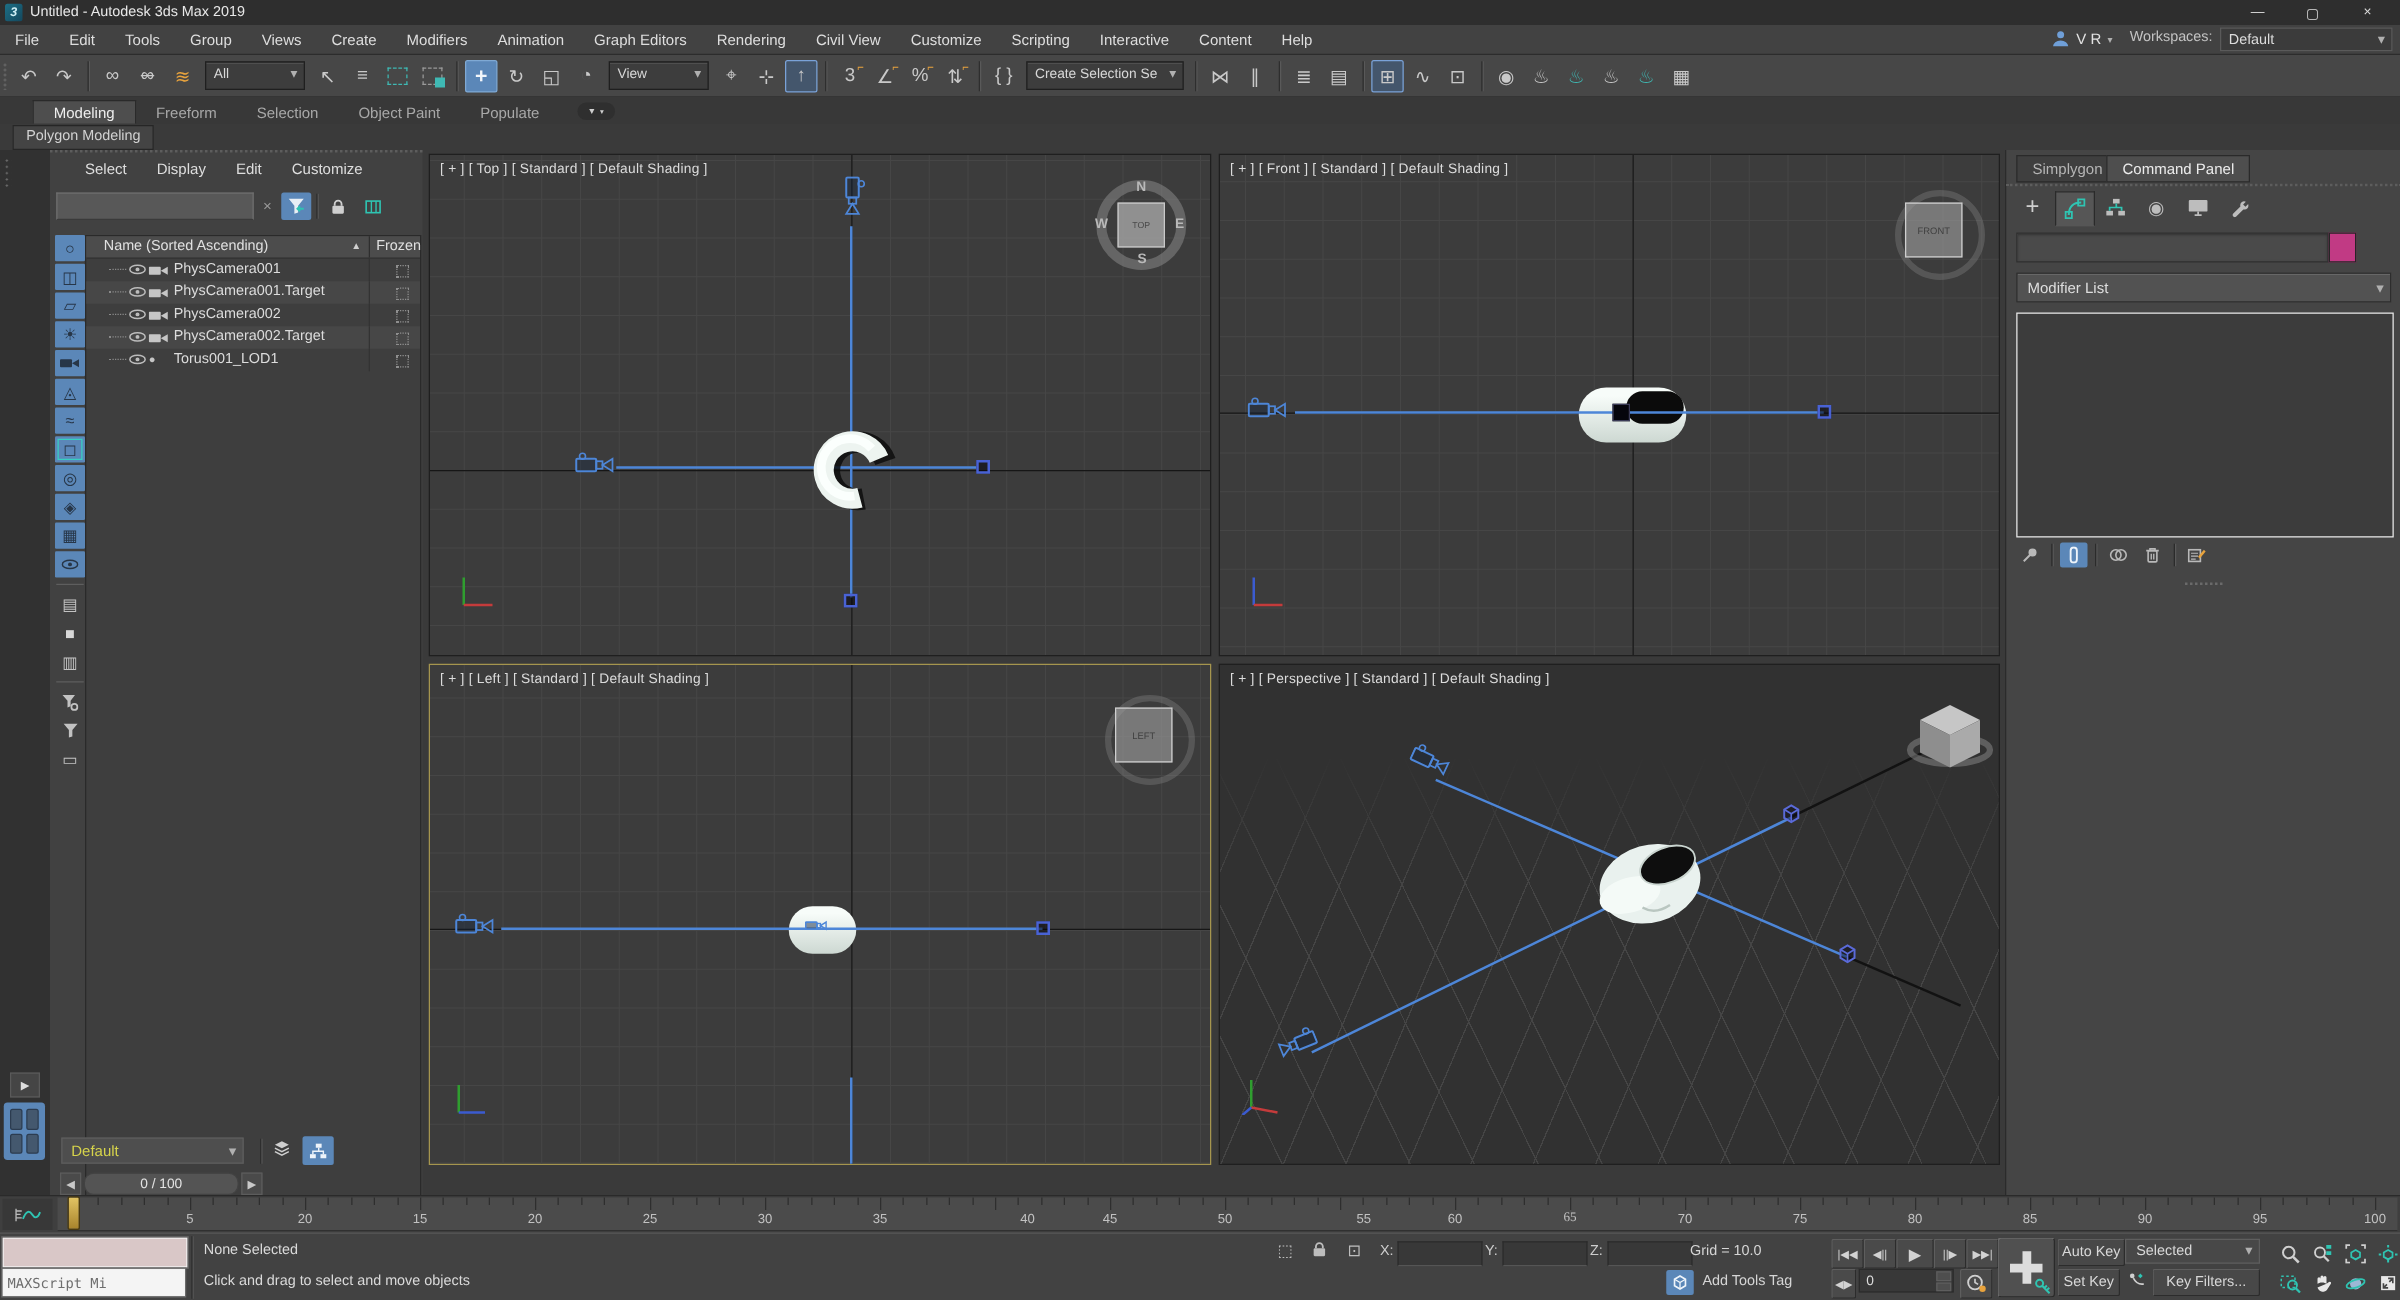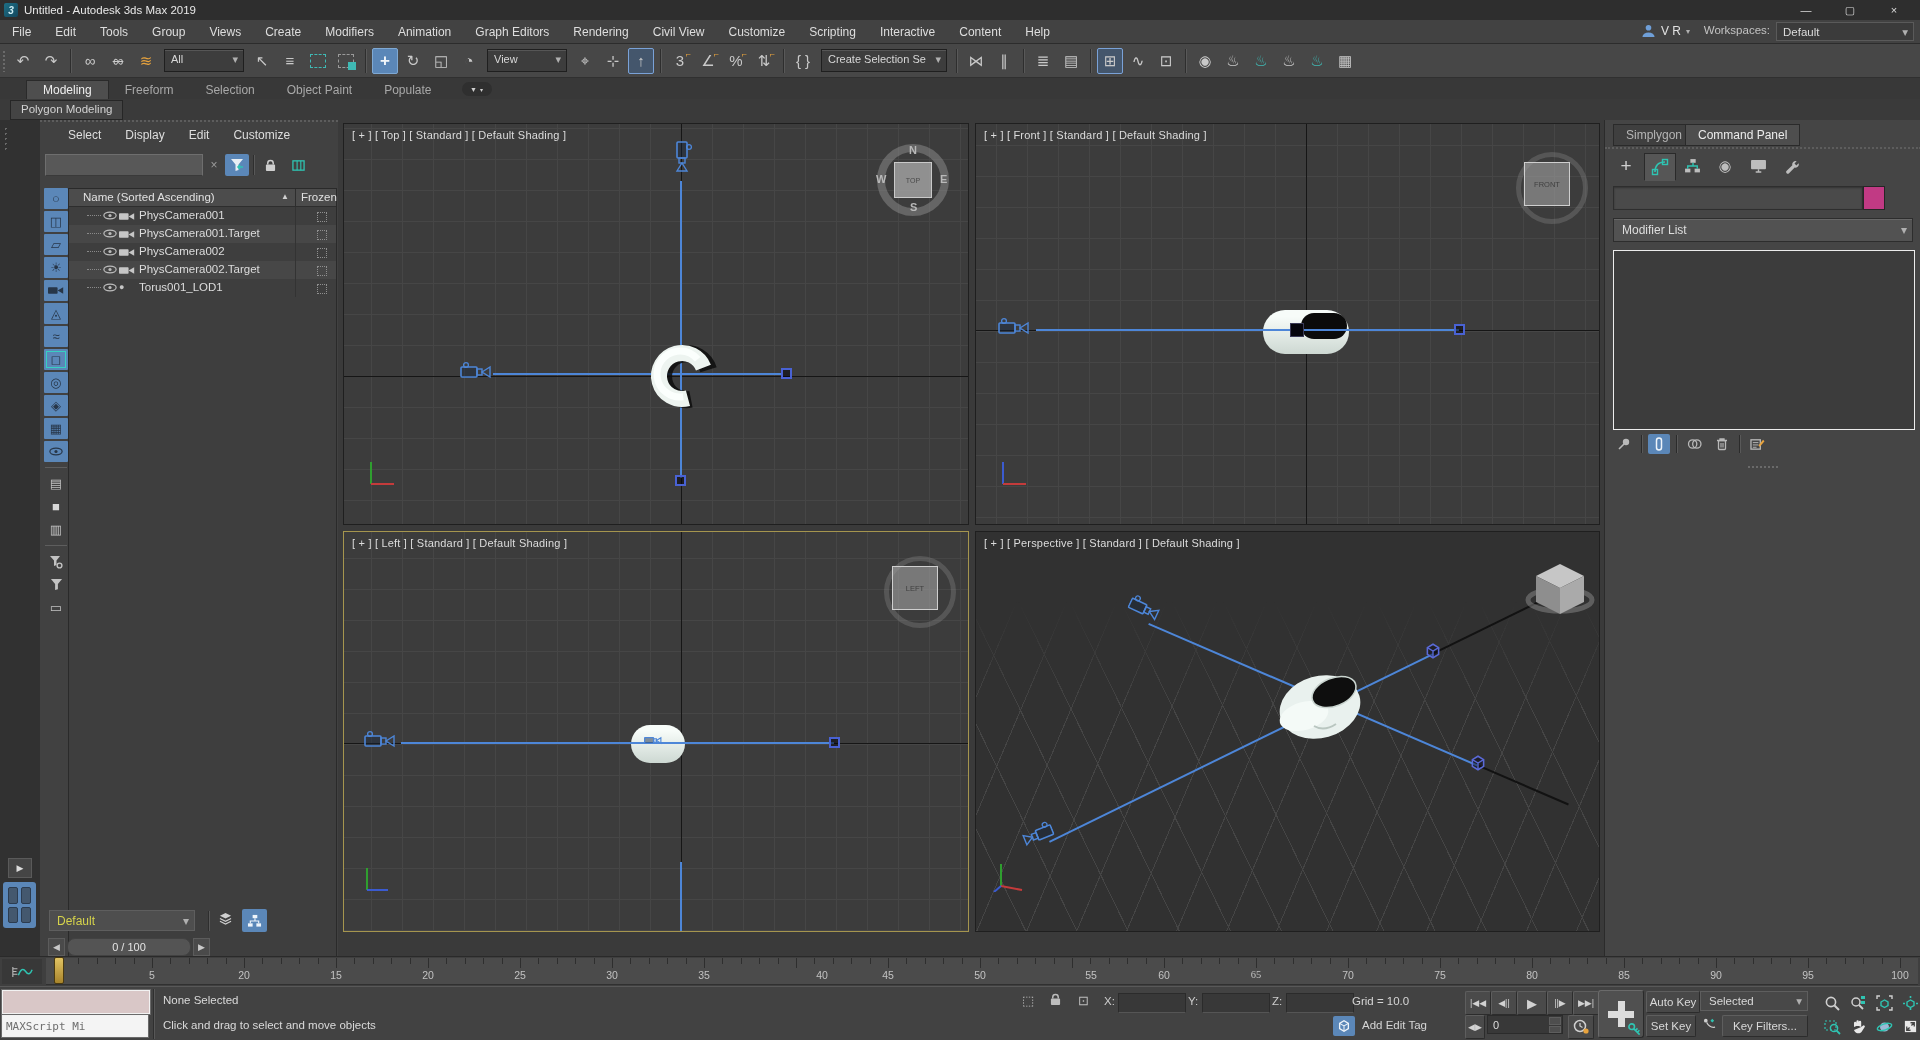--- a/index.html
+++ b/index.html
@@ -961,21 +961,21 @@
     <input class="coordfld" style="left: 1202px;" value="">
     <span class="coordlbl" style="left:1272px;">Z:</span>
     <input class="coordfld" style="left: 1286px;" value="">
     <div id="gridtxt">Grid = 10.0</div>
     <div id="isobtn">
         <svg width="14" height="14" viewBox="0 0 16 16">
           <path d="M3 5 L8 2 L13 5 L13 11 L8 14 L3 11 Z" fill="none" stroke="#eef4fa" stroke-width="1.5"></path>
           <path d="M3 5 L8 8 L13 5 M8 8 V14" stroke="#eef4fa" stroke-width="1.2" fill="none"></path>
         </svg>
       </div>
-    <div id="timetag">Add Edit Tag</div>
+    <div id="timetag">Add Tools Tag</div>
 
     <div id="playback">
         <div class="pbtn" style="left: 1465px; width: 24px;">|◀◀</div>
         <div class="pbtn" style="left: 1491px; width: 24px;">◀||</div>
         <div class="pbtn" style="left: 1517px; width: 28px; font-size: 13px;">▶</div>
         <div class="pbtn" style="left: 1547px; width: 24px;">||▶</div>
         <div class="pbtn" style="left: 1573px; width: 24px;">▶▶|</div>
       </div>
     <div class="pbtn" style="left:1465px;top:28px;width:18px;">◀▶</div>
     <div id="framefld">

